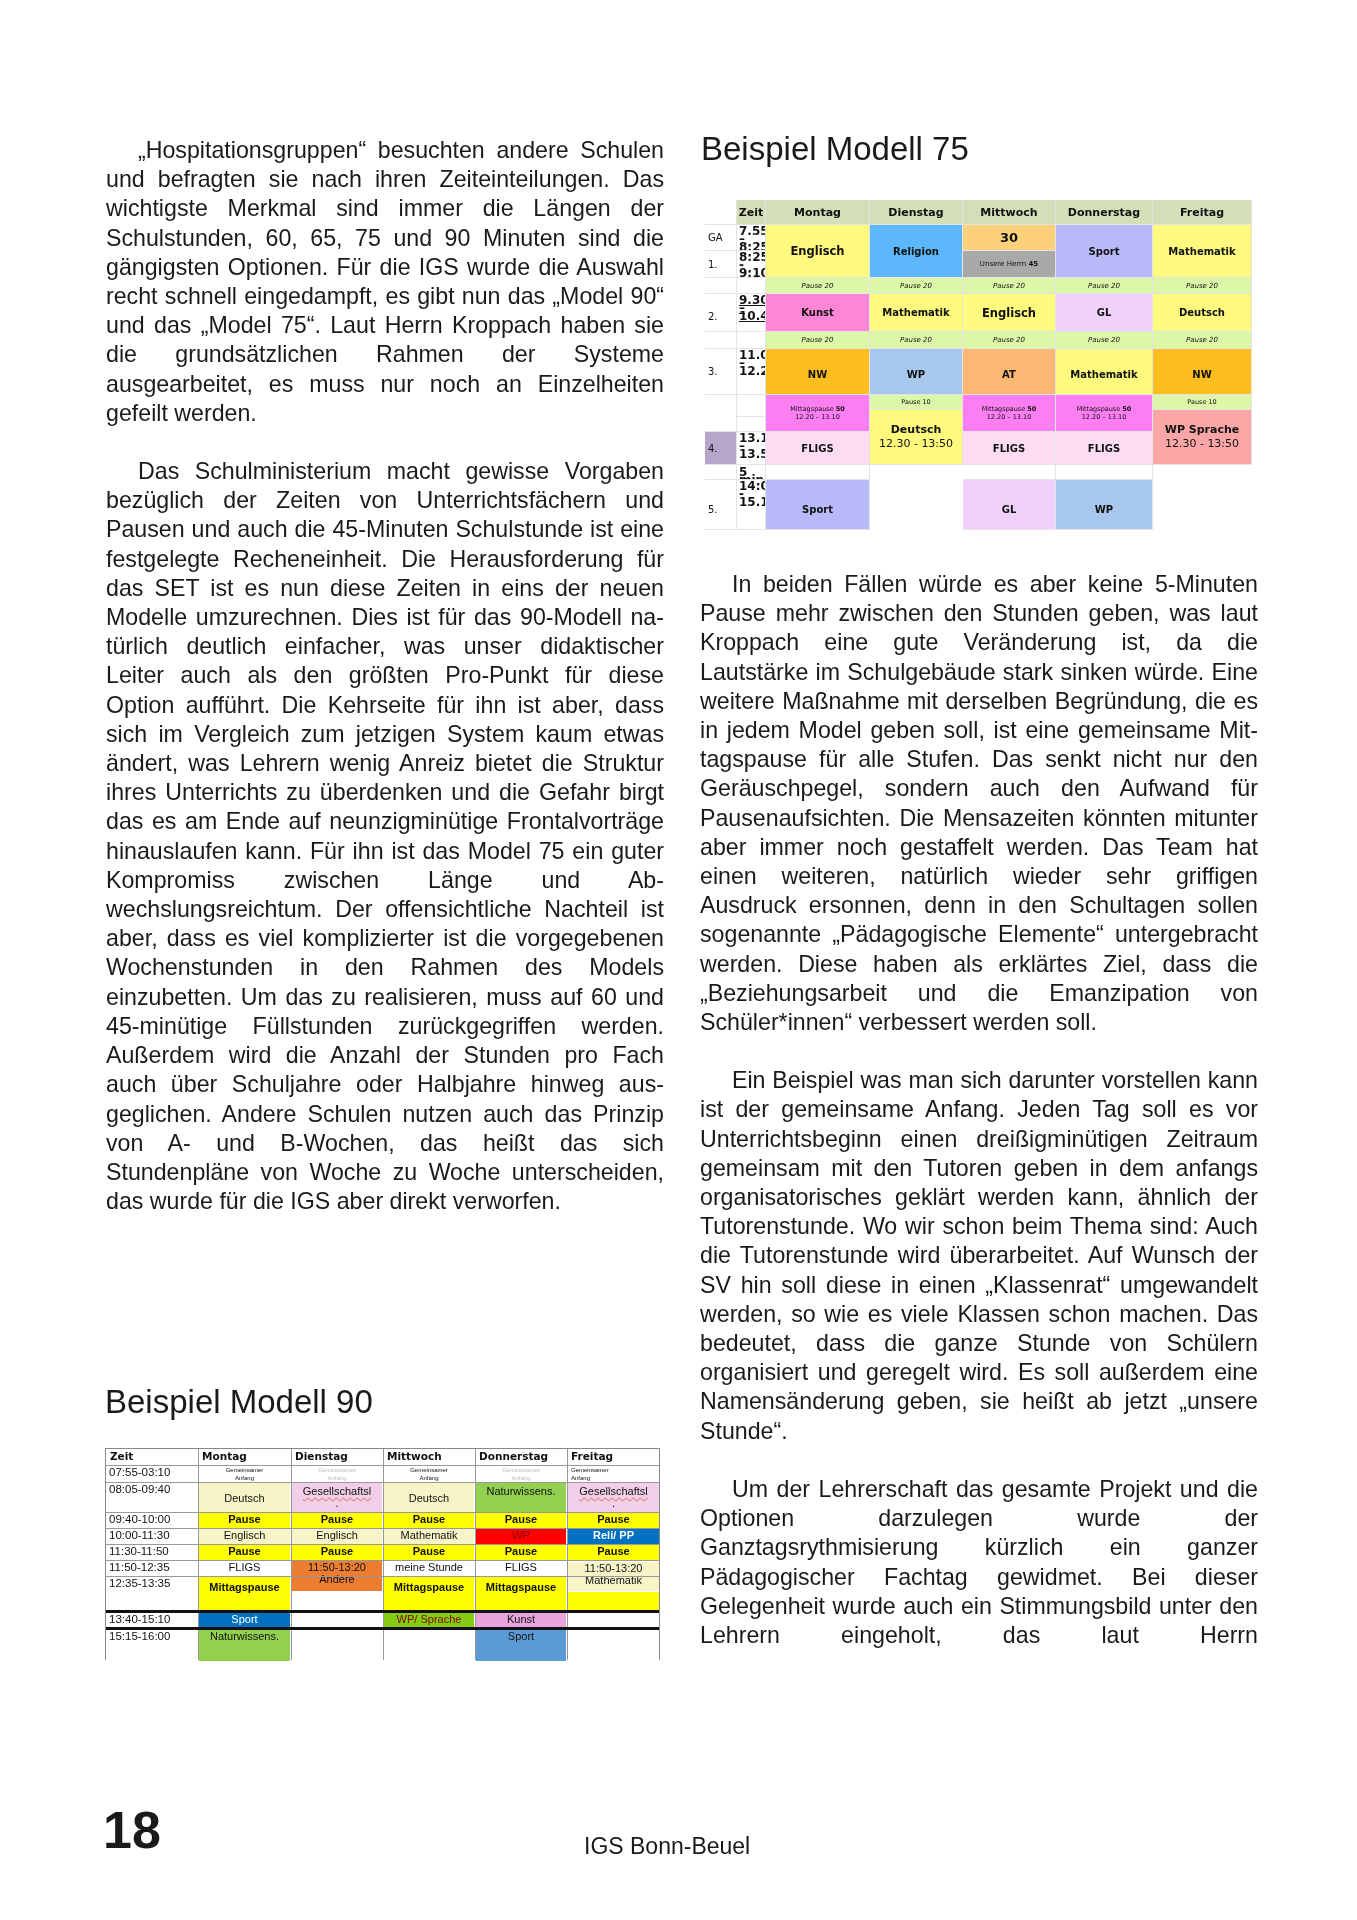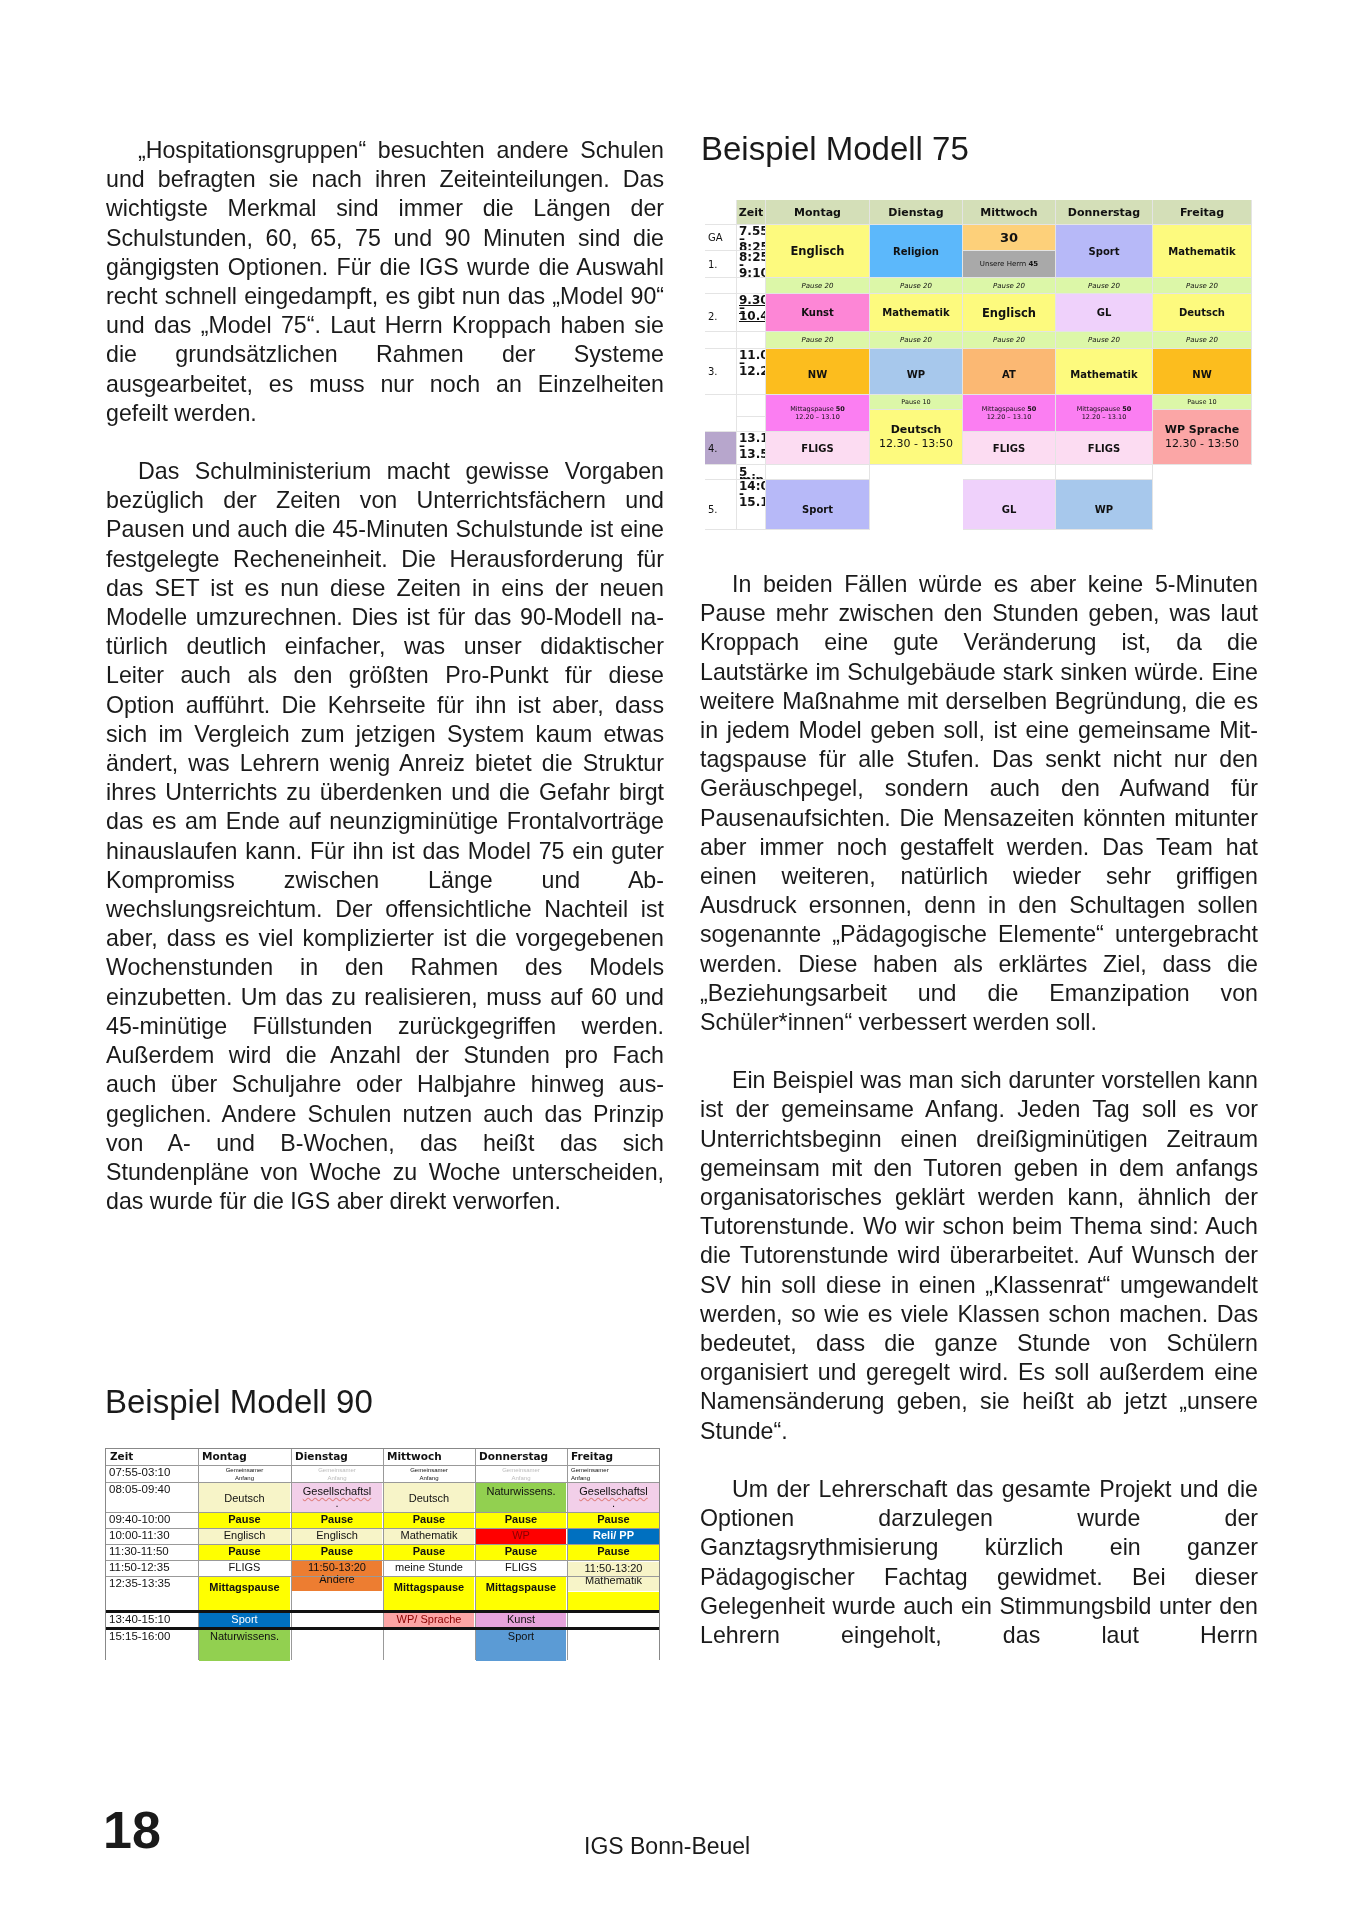--- a/index.html
+++ b/index.html
@@ -100,21 +100,21 @@
   <div class="c" style="left:278px;top:112px;width:90px;height:29px;">meine Stunde</div>
   <div class="c" style="left:370px;top:112px;width:90px;height:15px;">FLIGS</div>
   <div class="c" style="left:462px;top:113px;width:91px;height:29px;background:#f7f4c8;"><span>11:50-13:20</span><br><span>Mathematik</span></div>
 
   <div class="c bold" style="left:93px;top:128px;width:91px;height:33px;background:#ffff00;padding-top:4px;">Mittagspause</div>
   <div class="c bold" style="left:278px;top:128px;width:90px;height:33px;background:#ffff00;padding-top:4px;">Mittagspause</div>
   <div class="c bold" style="left:370px;top:128px;width:90px;height:33px;background:#ffff00;padding-top:4px;">Mittagspause</div>
   <div class="c" style="left:462px;top:143px;width:91px;height:18px;background:#ffff00;"></div>
 
   <div class="c" style="left:93px;top:164px;width:91px;height:14px;background:#0070c0;color:#fff;">Sport</div>
-  <div class="c" style="left:278px;top:164px;width:90px;height:14px;background:#fca5a5;color:#8a0000;">WP/ Sprache</div>
+  <div class="c" style="left:278px;top:164px;width:90px;height:14px;background:#84cc16;color:#8a0000;">WP/ Sprache</div>
   <div class="c" style="left:370px;top:164px;width:90px;height:14px;background:#e6a3dc;">Kunst</div>
 
   <div class="c" style="left:93px;top:181px;width:91px;height:31px;background:#92d050;">Naturwissens.</div>
   <div class="c" style="left:370px;top:181px;width:90px;height:31px;background:#5b9bd5;">Sport</div>
 
   <div class="vl" style="left:92px;"></div>
   <div class="vl" style="left:185px;"></div>
   <div class="vl" style="left:277px;"></div>
   <div class="vl" style="left:369px;"></div>
   <div class="vl" style="left:461px;"></div>

